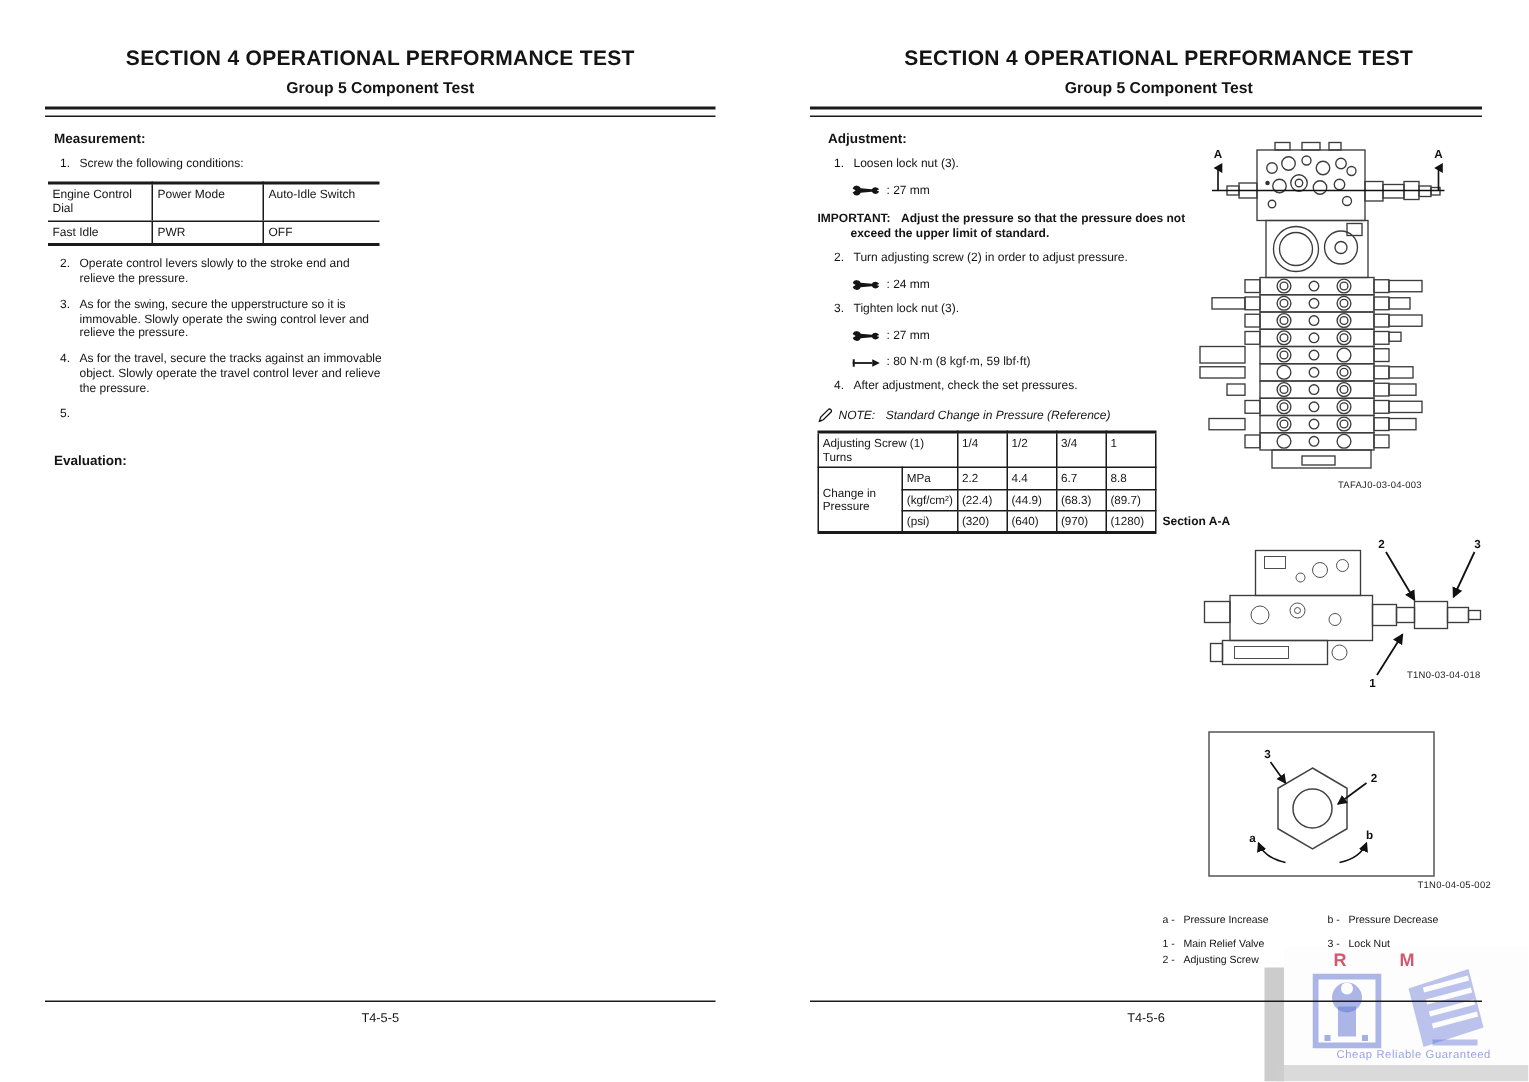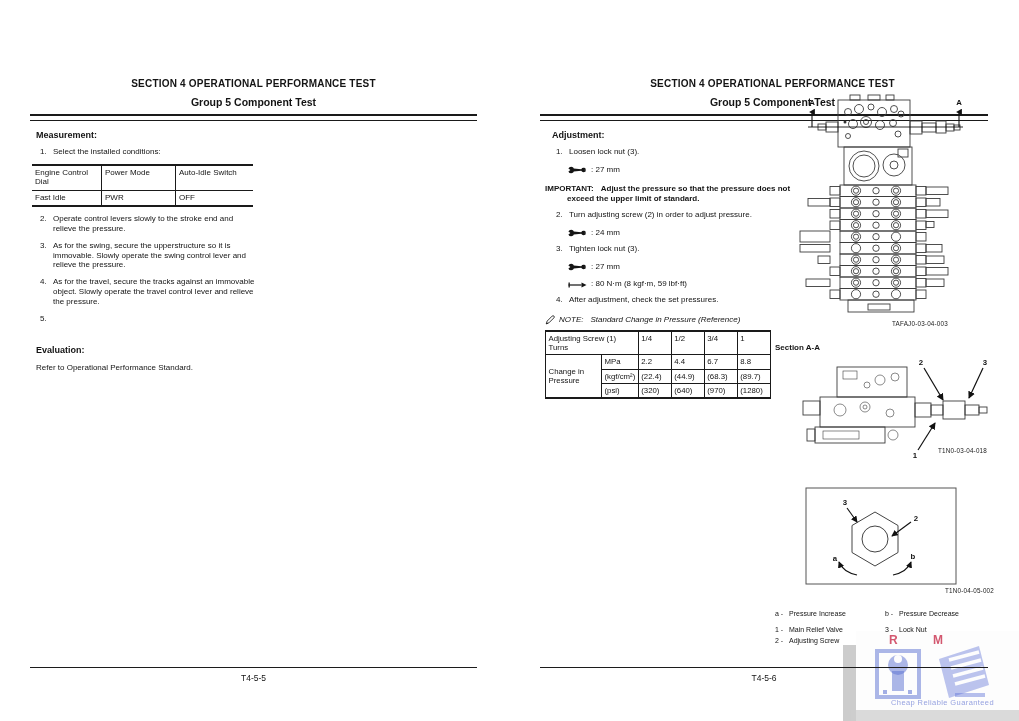--- a/index.html
+++ b/index.html
@@ -3,21 +3,21 @@
 <meta charset="utf-8">
 <style>
   html,body{margin:0;padding:0;}
   body{
     width:1019px;height:721px;position:relative;background:#ffffff;
     font-family:"Liberation Sans",sans-serif;color:#141414;overflow:hidden;
   }
   .page{position:absolute;top:30px;}
   #left-page{left:30px;width:447px;height:660px;}
   #right-page{left:540px;width:465px;height:660px;}
-  .hdr-title{text-align:center;font-size:10px;font-weight:bold;letter-spacing:.2px;margin-top:48px;}
+  .hdr-title{text-align:center;font-size:14px;font-weight:bold;letter-spacing:.2px;}
   .hdr-sub{text-align:center;font-size:10.5px;font-weight:bold;margin-top:7px;}
   .hdr-rule{margin-top:6px;height:4px;border-top:2.2px solid #1a1a1a;border-bottom:1px solid #1a1a1a;width:447px;}
   .sec-h{font-size:9px;font-weight:bold;margin:9px 0 0 6px;}
   .step{display:flex;margin:7px 0 0 10px;font-size:8px;line-height:9.8px;}
   .step .n{width:13px;flex:none;}
   .step .t{width:205px;}
   
   .cond-table{border-collapse:collapse;margin:7px 0 0 2px;font-size:8px;
     border-top:2.2px solid #1a1a1a;border-bottom:2.2px solid #1a1a1a;}
   .cond-table td{padding:2px 4px 3px 3px;vertical-align:top;line-height:9.5px;margin-left:28px;}
@@ -97,21 +97,21 @@
 
 <div class="page" id="left-page">
   <div class="hdr-title">SECTION 4 OPERATIONAL PERFORMANCE TEST</div>
   <div class="hdr-sub">Group 5 Component Test</div>
   <div class="hdr-rule"></div>
 
   <div class="sec-h">Measurement:</div>
 
   <div class="step">
     <span class="n">1.</span>
-    <span class="t">Select the installed conditions:</span>
+    <span class="t">Screw the following conditions:</span>
   </div>
 
   <table class="cond-table">
     <tbody>
     <tr class="h">
       <td style="width:62px">Engine Control Dial</td>
       <td style="width:66px">Power Mode</td>
       <td style="width:70px">Auto-Idle Switch</td>
     </tr>
     <tr>
@@ -132,21 +132,20 @@
   </div>
   <div class="step">
     <span class="n">4.</span>
     <span class="t">As for the travel, secure the tracks against an immovable object. Slowly operate the travel control lever and relieve the pressure.</span>
   </div>
   <div class="step">
     <span class="n">5.</span>
   </div>
 
   <div class="sec-h eval-h">Evaluation:</div>
-  <div class="eval-t">Refer to Operational Performance Standard.</div>
 
   <div class="pg-rule"></div>
   <div class="pg-num">T4-5-5</div>
 </div>
 
 <div class="page" id="right-page">
   <div class="hdr-title">SECTION 4 OPERATIONAL PERFORMANCE TEST</div>
   <div class="hdr-sub">Group 5 Component Test</div>
   <div class="hdr-rule" style="width:448px"></div>
 

